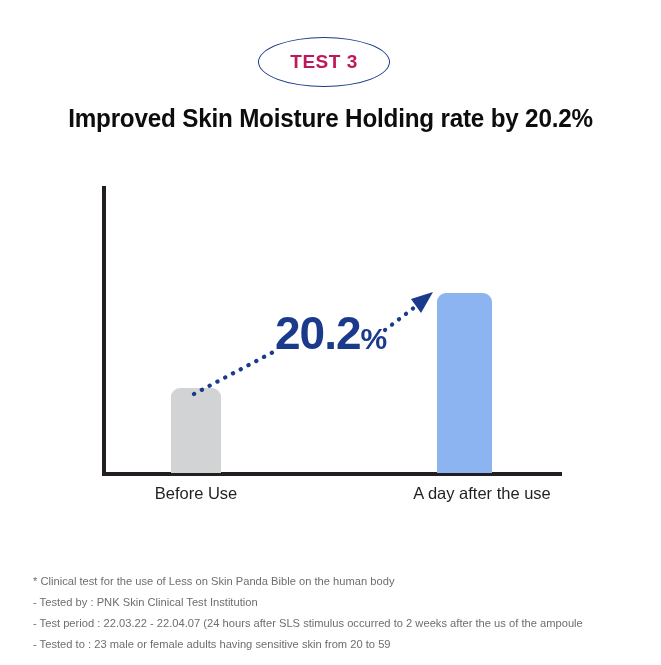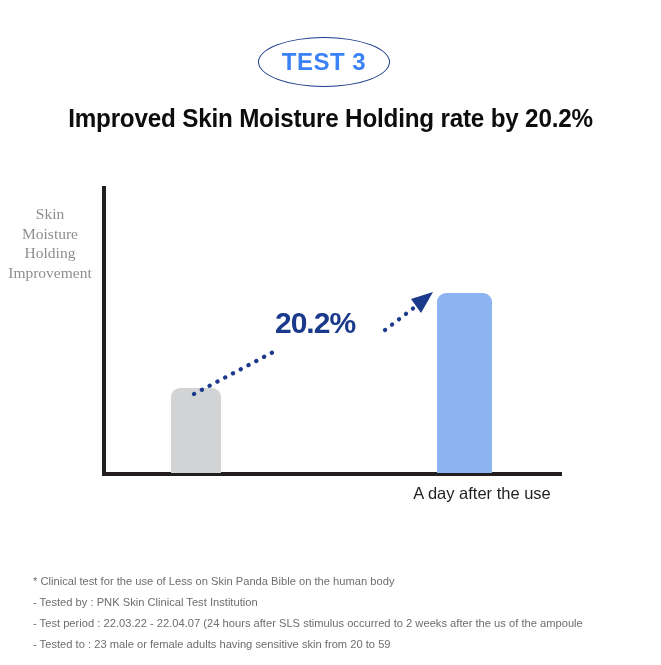--- a/index.html
+++ b/index.html
@@ -24,23 +24,23 @@
     width: 132px;
     height: 50px;
     border: 1.6px solid #1b3a8c;
     border-radius: 50%;
     box-sizing: border-box;
     display: flex;
     align-items: center;
     justify-content: center;
   }
   #test-badge-label {
-    font-size: 24px;
+    font-size: 19px;
     font-weight: bold;
-    color: #3b82f6;
+    color: #be185d;
     letter-spacing: 0.5px;
     font-family: "Liberation Sans", sans-serif;
   }
 
   
   #headline {
     position: absolute;
     left: 0;
     top: 104px;
     width: 661px;
@@ -126,21 +126,21 @@
   #delta-callout {
     position: absolute;
     left: 275px;
     top: 306px;
     color: #1b3a8c;
     font-weight: bold;
     white-space: nowrap;
     font-family: "Liberation Sans", sans-serif;
     letter-spacing: -1px;
   }
-  #delta-value { font-size: 30px; margin-top: 12px; }
+  #delta-value { font-size: 46px; margin-top: 12px; }
   #delta-unit  { font-size: 30px; letter-spacing: 0px; }
 
   
   #arrow-svg {
     position: absolute;
     left: 0;
     top: 0;
     width: 661px;
     height: 665px;
     pointer-events: none;
@@ -168,33 +168,28 @@
 <body>
 
 <div id="test-badge">
   <span id="test-badge-label">TEST 3</span>
 </div>
 
 <div id="headline">Improved Skin Moisture Holding rate by 20.2%</div>
 
 <div id="chart">
 
-  <div id="y-axis-caption">
-    <div>Skin</div>
-    <div>Moisture</div>
-    <div>Holding</div>
-    <div>Improvement</div>
-  </div>
 
   <div id="y-axis-line"></div>
   <div id="x-axis-line"></div>
 
   <div class="bar" id="bar-before"></div>
   <div class="bar" id="bar-after"></div>
 
+  <div class="x-tick-label" id="x-label-before">Before Use</div>
   <div class="x-tick-label" id="x-label-after">A day after the use</div>
 
   <svg id="arrow-svg" viewBox="0 0 661 665">
     <line x1="194" y1="394" x2="277" y2="350" stroke="#1b3a8c" stroke-width="4.2" stroke-linecap="round" stroke-dasharray="0.2 8.6"></line>
     <line x1="385" y1="330" x2="424" y2="300" stroke="#1b3a8c" stroke-width="4.2" stroke-linecap="round" stroke-dasharray="0.2 8.6"></line>
     <polygon points="433,292 411,299 421,313" fill="#1b3a8c"></polygon>
   </svg>
 
   <div id="delta-callout">
     <span id="delta-value">20.2</span><span id="delta-unit">%</span>

